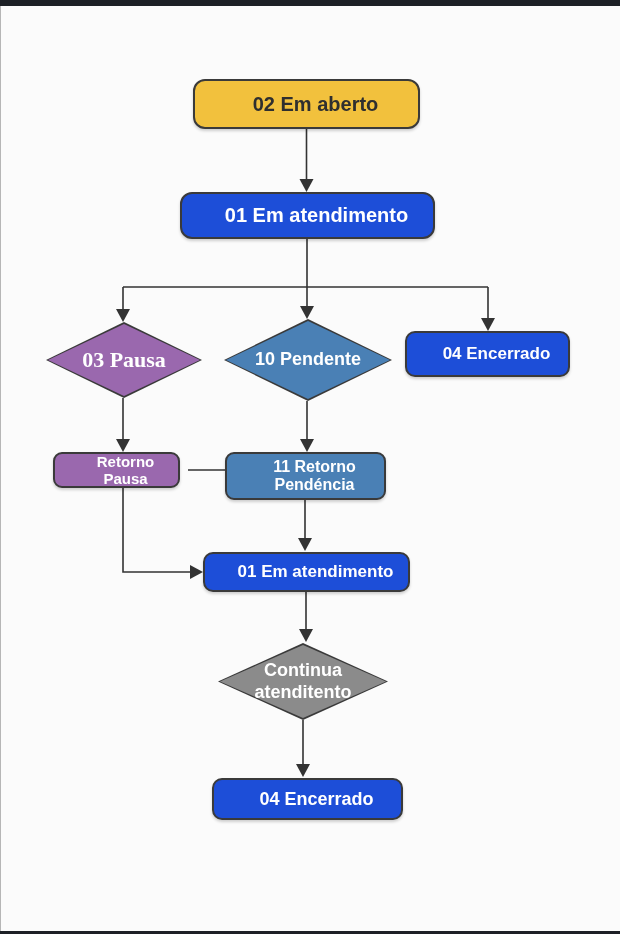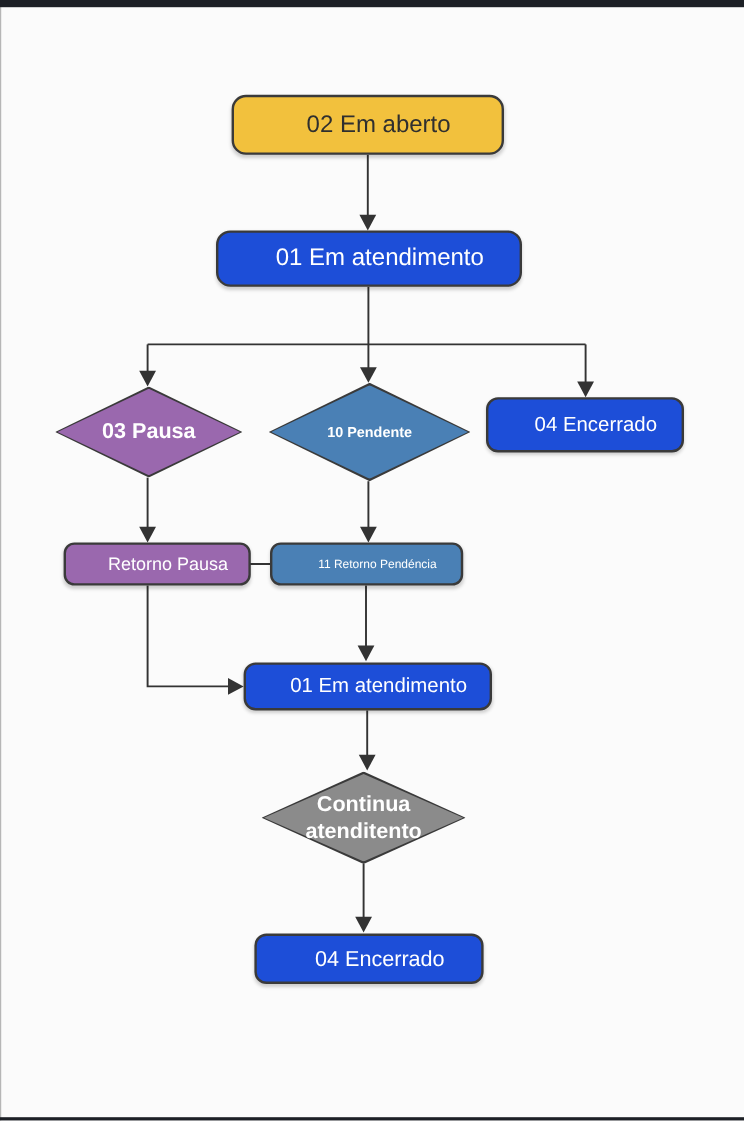--- a/index.html
+++ b/index.html
@@ -7,21 +7,21 @@
     position:relative;width:620px;height:934px;background:#fbfbfb;
     overflow:hidden;font-family:"Liberation Sans",sans-serif;
   }
   .frame-top{position:absolute;left:0;top:0;width:620px;height:6px;background:#1d2026;}
   .frame-bottom{position:absolute;left:0;bottom:0;width:620px;height:3px;background:#1d2026;}
   .frame-left{position:absolute;left:0;top:0;width:1px;height:934px;background:#b6b6b6;}
   .edges-svg{position:absolute;left:0;top:0;width:620px;height:934px;pointer-events:none;}
 
   .node{
     position:absolute;display:flex;align-items:center;justify-content:center;
-    box-sizing:border-box;font-weight:normal;text-align:center;padding-left:18px;
+    box-sizing:border-box;font-weight:bold;text-align:center;padding-left:18px;
   }
   .rrect{
     border:2px solid #3a3a3a;border-radius:12px;
     box-shadow:0 2px 3px rgba(0,0,0,0.18);
   }
   .yellow{background:#F2C13D;color:#2f2f2f;}
   .green{background:#1d4ed8;color:#ffffff;}
   .purple{background:#9A68AE;color:#ffffff;}
   .blue{background:#4A80B5;color:#ffffff;}
 
@@ -43,22 +43,22 @@
     align-items:center;justify-content:center;
     color:#fff;font-weight:bold;line-height:1.2;
   }
 
   
   .n-em-aberto{left:193px;top:79px;width:227px;height:50px;font-size:20px;}
   .n-em-atend1{left:180px;top:192px;width:255px;height:47px;font-size:20px;}
   .n-pausa{left:46px;top:322px;width:156px;height:76px;font-size:18px;}
   .n-pendente{left:224px;top:319px;width:168px;height:82px;font-size:18px;}
   .n-encerrado1{left:405px;top:331px;width:165px;height:46px;font-size:17px;border-radius:10px;}
-  .n-ret-pausa{left:53px;top:452px;width:156px;height:36px;font-size:15px;border-radius:9px;}
-  .n-ret-pend{left:225px;top:452px;width:161px;height:36px;font-size:10px;border-radius:9px;text-align:right;}
+  .n-ret-pausa{left:53px;top:452px;width:127px;height:36px;font-size:15px;border-radius:9px;}
+  .n-ret-pend{left:225px;top:452px;width:161px;height:48px;font-size:16px;border-radius:9px;}
   .n-em-atend2{left:203px;top:552px;width:207px;height:40px;font-size:17px;border-radius:10px;}
   .n-continua{left:218px;top:643px;width:170px;height:77px;font-size:14px;}
   .n-encerrado2{left:212px;top:778px;width:191px;height:42px;font-size:18px;border-radius:10px;}
 </style>
 </head>
 <body>
 
 <div class="screen">
   <div class="frame-left"></div>
 
@@ -125,29 +125,29 @@
     <span>01 Em atendimento</span>
   </div>
 
   <div class="node rrect green n-encerrado2">
     <span>04 Encerrado</span>
   </div>
 
   <div class="diamond n-pausa">
     <div class="d-border"></div>
     <div class="d-fill purple"></div>
-    <div class="d-label" style="font-size:18px;">
+    <div class="d-label" style="font-size:22px;font-family:Liberation Serif, serif;">
       <span>03 Pausa</span>
     </div>
   </div>
 
   <div class="diamond n-pendente">
     <div class="d-border"></div>
     <div class="d-fill blue"></div>
-    <div class="d-label" style="font-size:12px;">
+    <div class="d-label" style="font-size:18px;">
       <span>10 Pendente</span>
     </div>
   </div>
 
   <div class="diamond n-continua">
     <div class="d-border"></div>
     <div class="d-fill gray"></div>
     <div class="d-label" style="font-size:18px;">
       <span>Continua</span>
       <span>atenditento</span>

